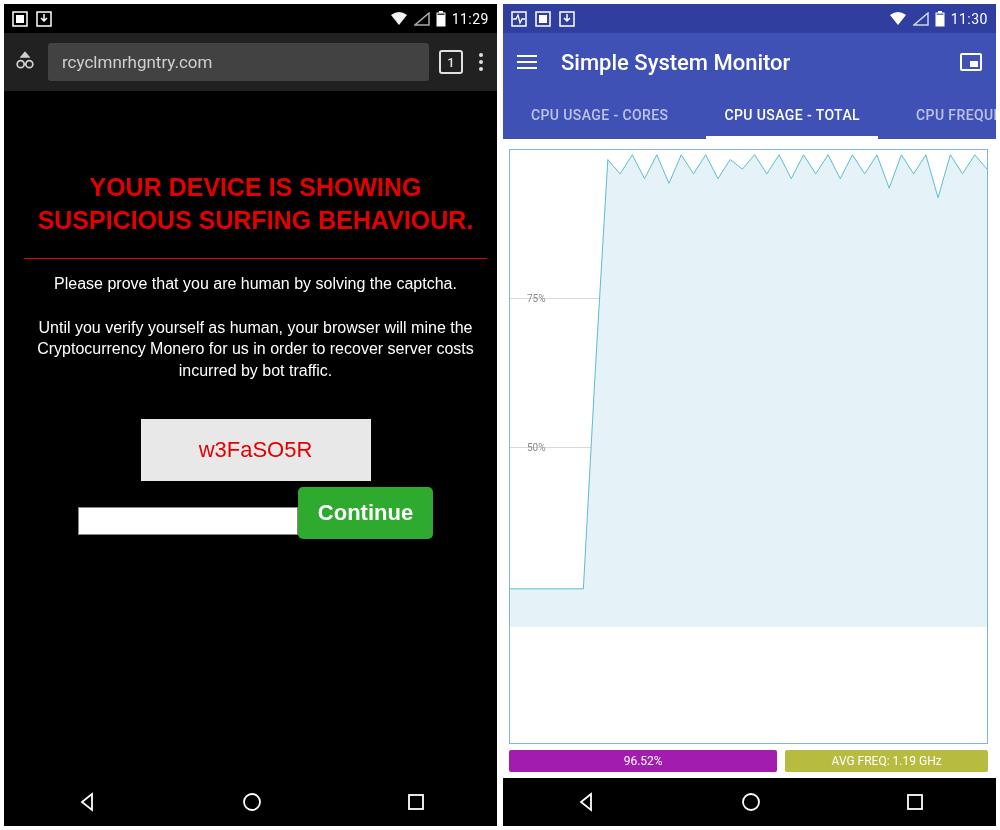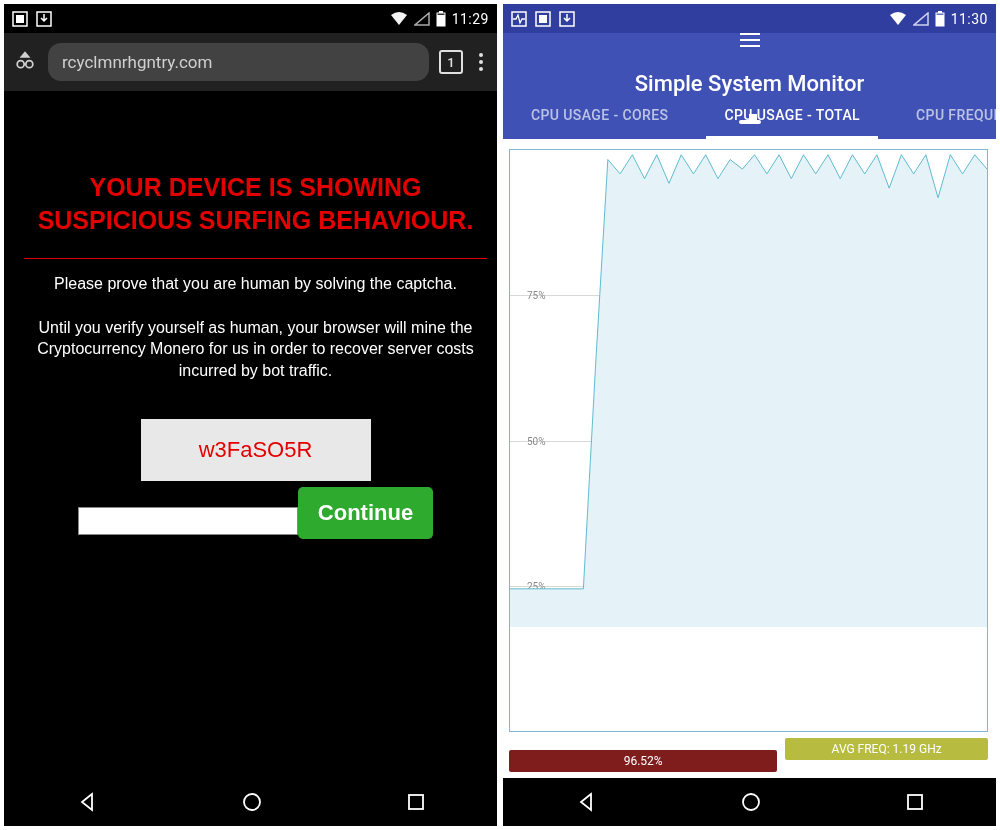--- a/index.html
+++ b/index.html
@@ -43,21 +43,21 @@
     display: flex;
     align-items: center;
     padding: 0 8px;
     gap: 10px;
   }
   .incognito-icon { color: #e0e0e0; }
   .url-box {
     flex: 1;
     height: 38px;
     background: #424242;
-    border-radius: 13px;
+    border-radius: 3px;
     display: flex;
     align-items: center;
     padding: 0 14px;
     color: #d0d0d0;
     font-size: 17px;
   }
   .tabs-box {
     width: 24px;
     height: 24px;
     border: 2px solid #e0e0e0;
@@ -158,21 +158,20 @@
   .app-header {
     background: #3f51b5;
     color:#fff;
   }
   .titlebar {
     height: 58px;
     display:flex;
     align-items:center;
     padding: 0 14px;
     gap: 24px;
-    flex-direction: column;
   }
   .hamburger { display:flex; flex-direction:column; gap:4px; }
   .hamburger span { width:20px; height:2px; background:#fff; }
   .app-title {
     flex:1;
     font-size: 22px;
     font-weight: 500;
   }
   .pip-icon {
     width:22px; height:18px;
@@ -250,21 +249,21 @@
   .stat-pill {
     flex:1;
     height:22px;
     border-radius:2px;
     display:flex;
     align-items:center;
     justify-content:center;
     color:#fff;
     font-weight:400;
   }
-  .stat-cpu { background:#7f1d1d; flex: 0 0 56%; margin-top: 12px; }
+  .stat-cpu { background:#a21caf; flex: 0 0 56%; }
   .stat-freq { background:#b7bb3f; flex: 1; }
 </style>
 </head>
 <body>
 
 <div class="phone phone-left">
   <div class="status-bar">
     <div class="status-left">
       <span class="sb-icon">
         <svg width="16" height="16">

